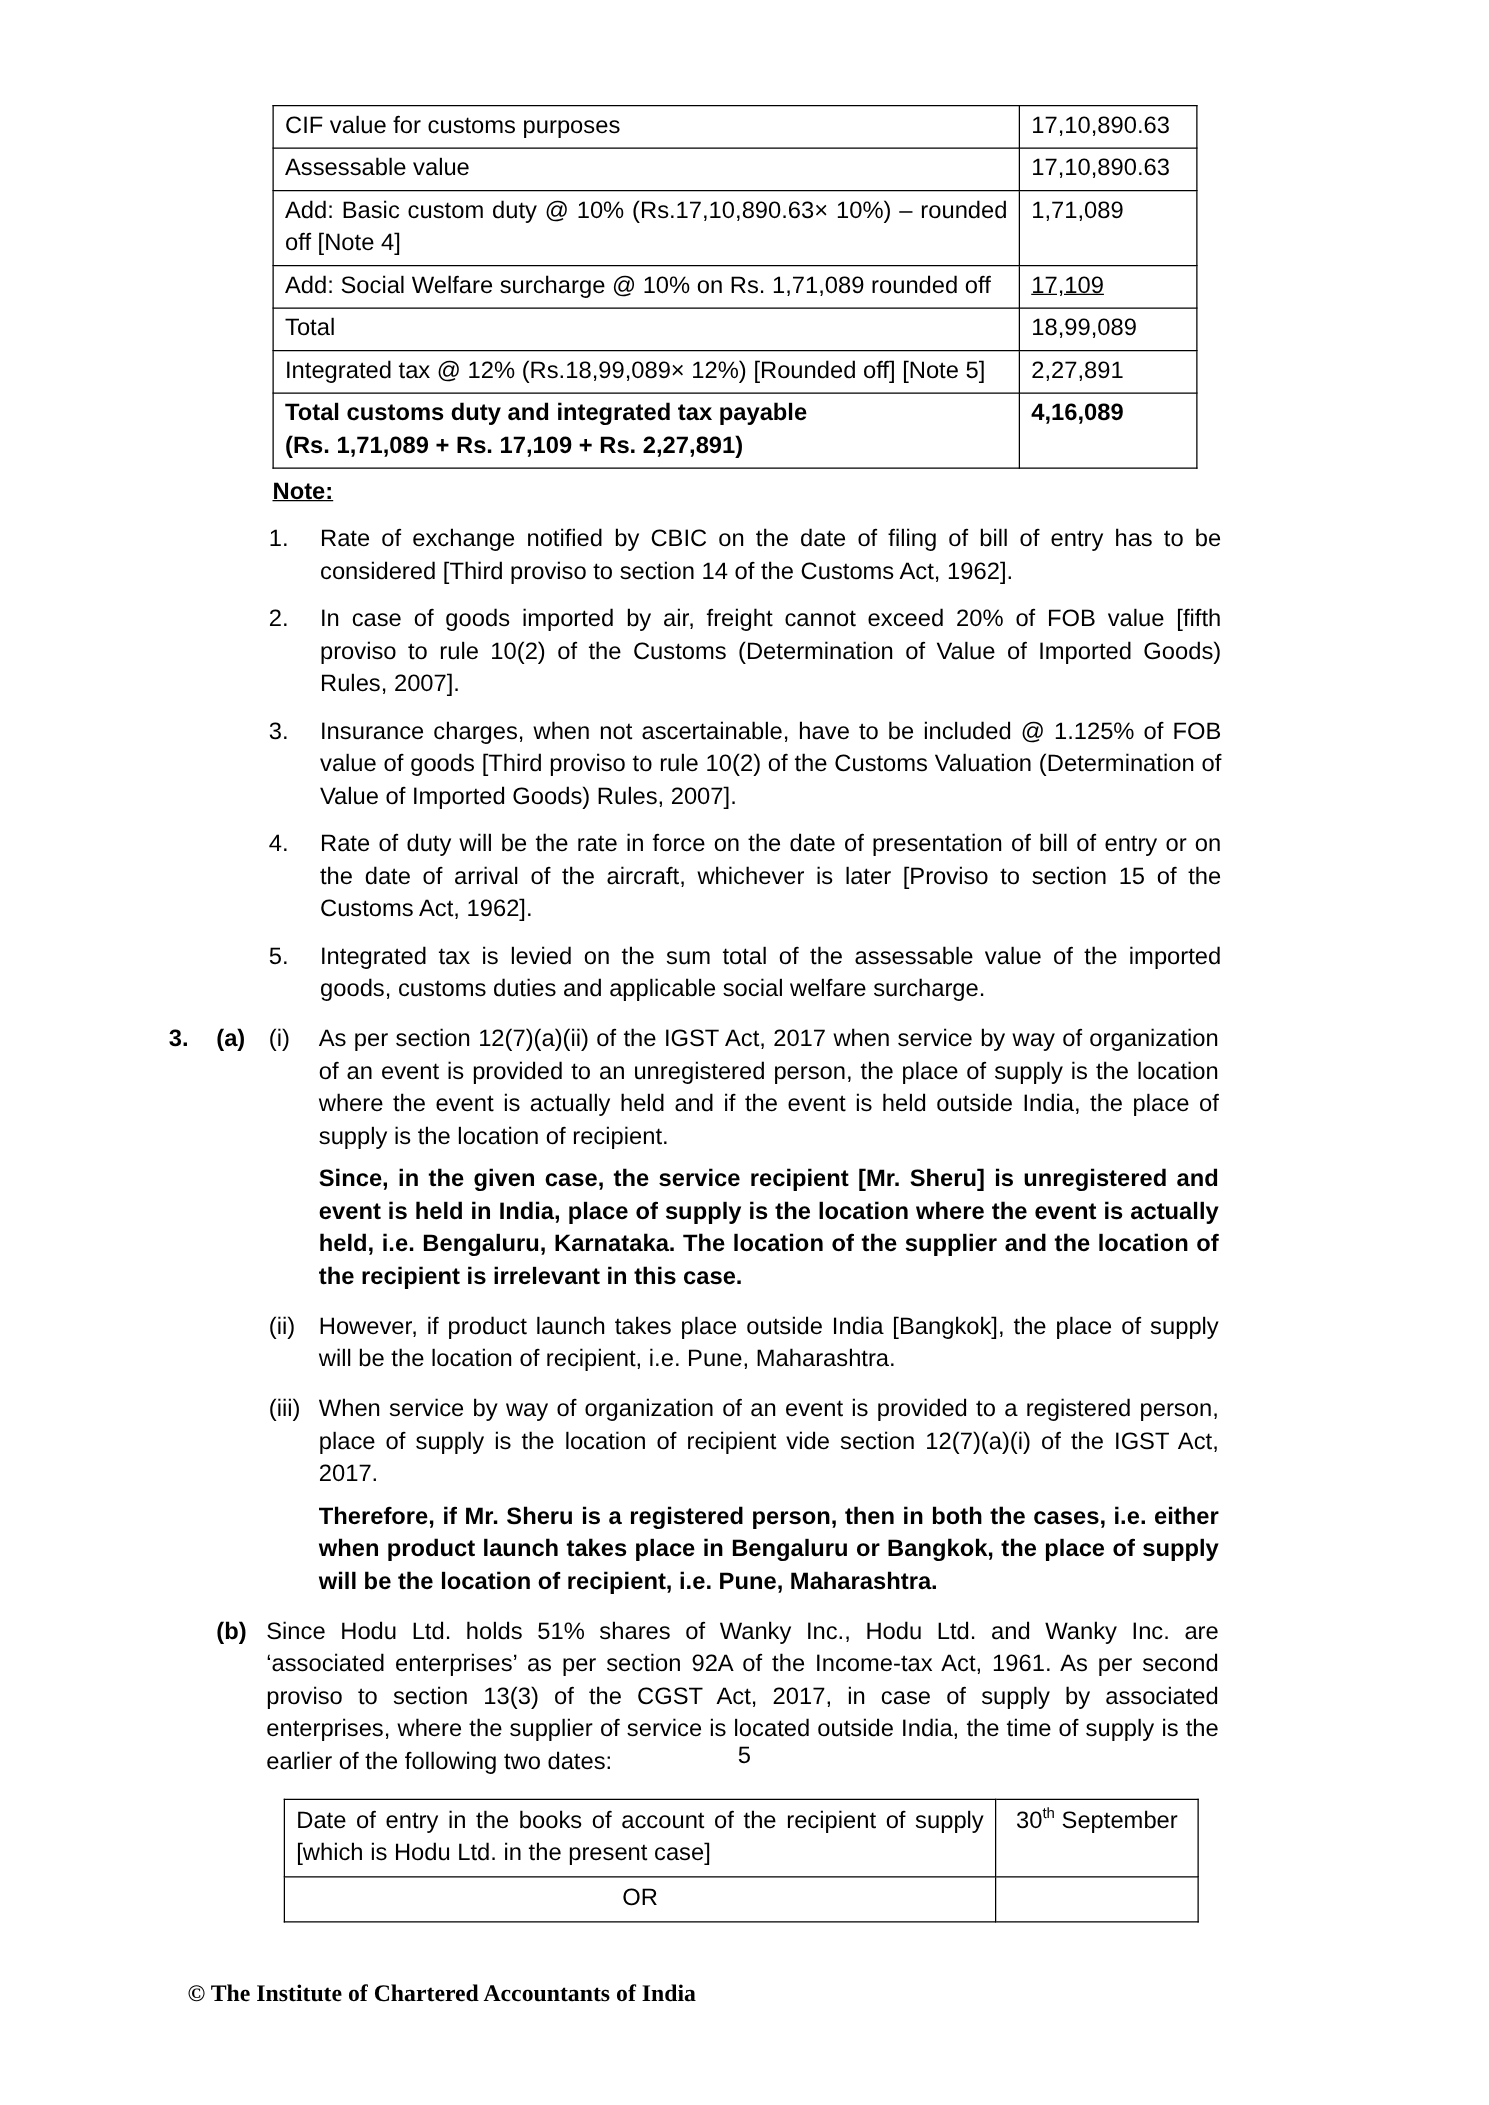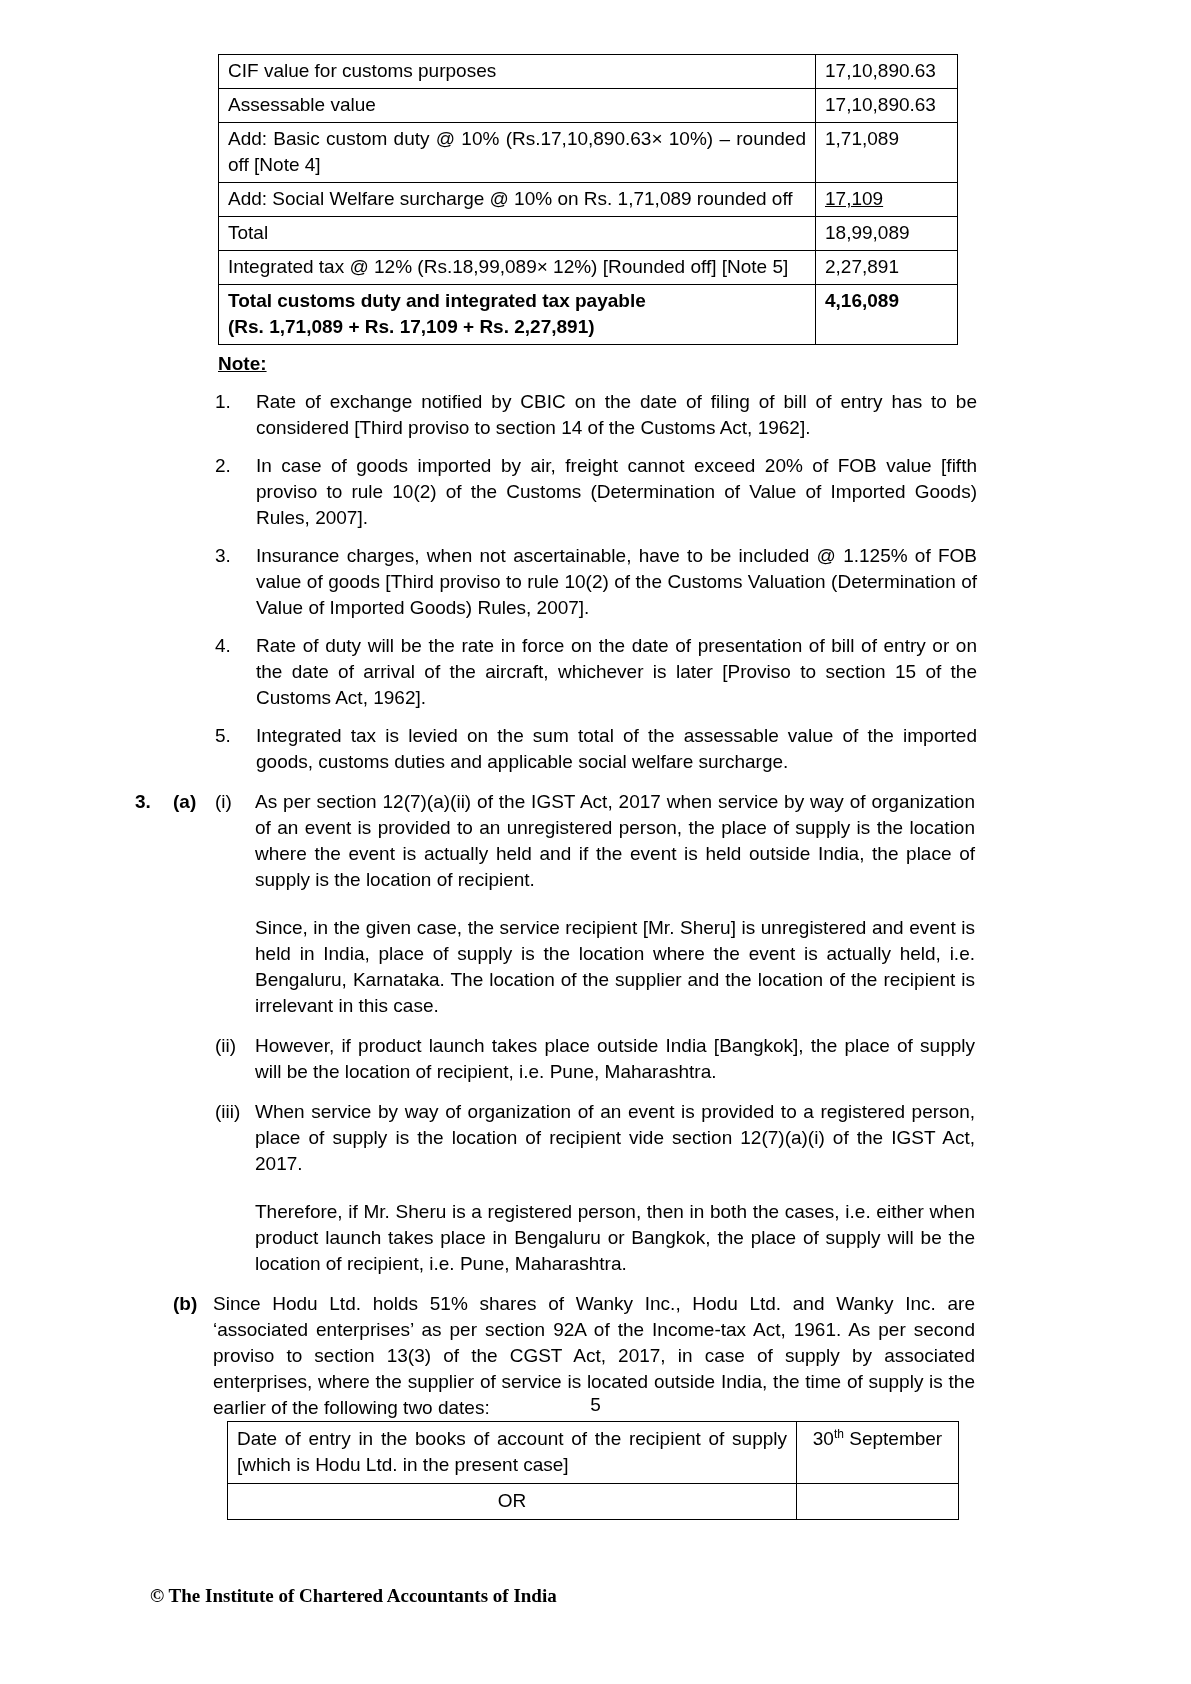--- a/index.html
+++ b/index.html
@@ -9,36 +9,36 @@
     width: 1191px;
     height: 1684px;
     margin: 0 auto;
     background: #ffffff;
     color: #000000;
     font-family: "Liberation Sans", sans-serif;
     font-size: 19px;
     line-height: 26px;
     overflow: hidden;
   }
-  .content { padding-top: 54px; }
+  .content { padding-top: 84px; }
 
   
   table { border-collapse: collapse; table-layout: fixed; }
   .customs-table { margin-left: 218px; width: 739px; }
   .customs-table td {
     border: 1px solid #000;
     vertical-align: top;
     padding: 3px 9px 4px 9px;
   }
   .customs-table td.label { width: 597px; text-align: justify; }
   .customs-table td.value { width: 142px; text-align: left; }
   .customs-table tr.bold td { font-weight: bold; }
   .underlined { text-decoration: underline; }
 
-  .supply-table { margin-left: 227px; width: 731px; }
+  .supply-table { margin-left: 227px; width: 731px; margin-top: 16px; }
   .supply-table td {
     border: 1px solid #000;
     vertical-align: top;
     padding: 4px 9px 5px 9px;
   }
   .supply-table td.label { width: 569px; text-align: justify; }
   .supply-table td.value { width: 162px; text-align: center; }
   .supply-table td.or-cell { text-align: center; }
   sup { font-size: 12px; line-height: 0; vertical-align: super; }
 
@@ -47,21 +47,21 @@
   .note-item { display: flex; margin-left: 215px; width: 762px; margin-top: 12px; }
   .note-num { width: 41px; flex: none; }
   .note-text { flex: 1; text-align: justify; }
 
   
   .q-row { display: flex; margin-left: 135px; width: 840px; margin-top: 14px; }
   .q-num  { width: 38px; flex: none; font-weight: bold; }
   .q-part { width: 42px; flex: none; font-weight: bold; }
   .q-sub  { width: 40px; flex: none; }
   .q-text { flex: 1; text-align: justify; }
-  .q-cont { margin-left: 255px; width: 720px; margin-top: 22px; text-align: justify; }
+  .q-cont { margin-left: 255px; width: 720px; margin-top: 8px; text-align: justify; font-weight: bold; }
   .sub-row { display: flex; margin-left: 215px; width: 760px; margin-top: 14px; }
   .b-row { display: flex; margin-left: 173px; width: 802px; margin-top: 14px; }
   .b-label { width: 40px; flex: none; font-weight: bold; }
   .b-text { flex: 1; text-align: justify; }
 
   
   .page-number {
     position: absolute;
     top: 1392px; left: 0; right: 0;
     text-align: center;

